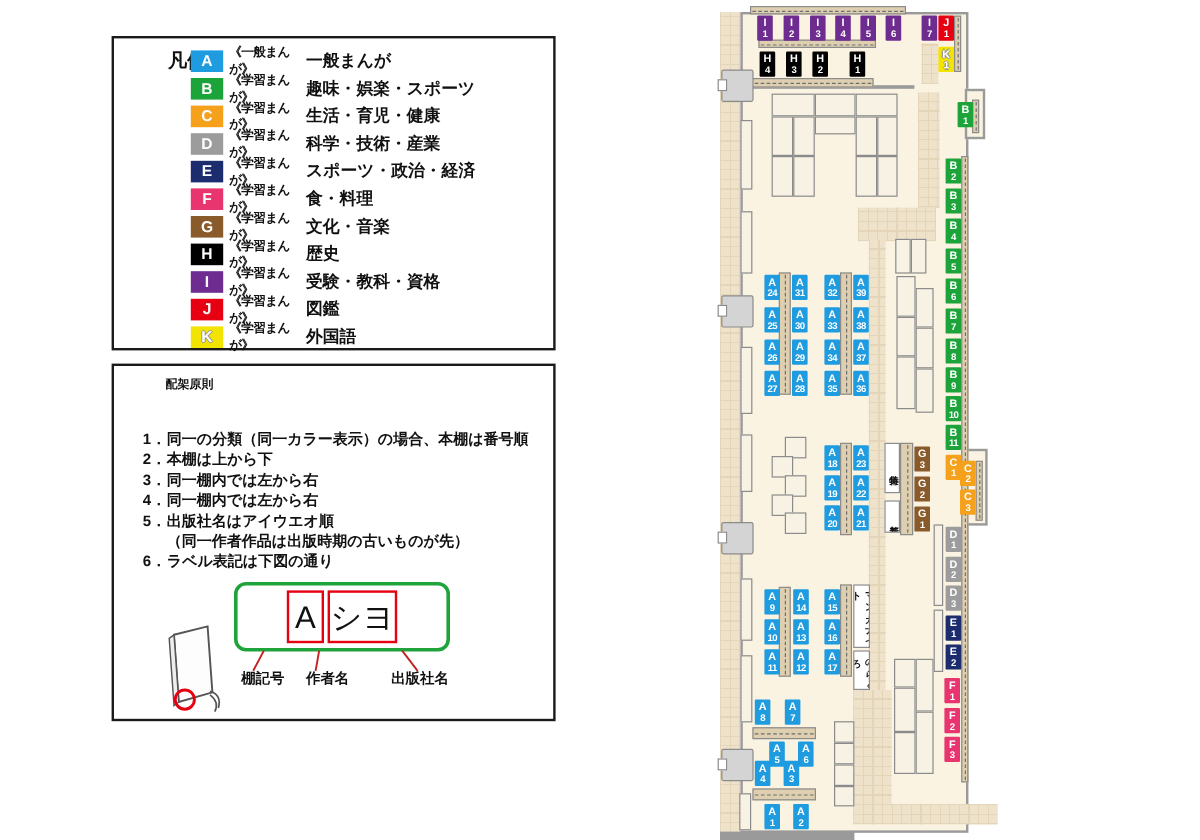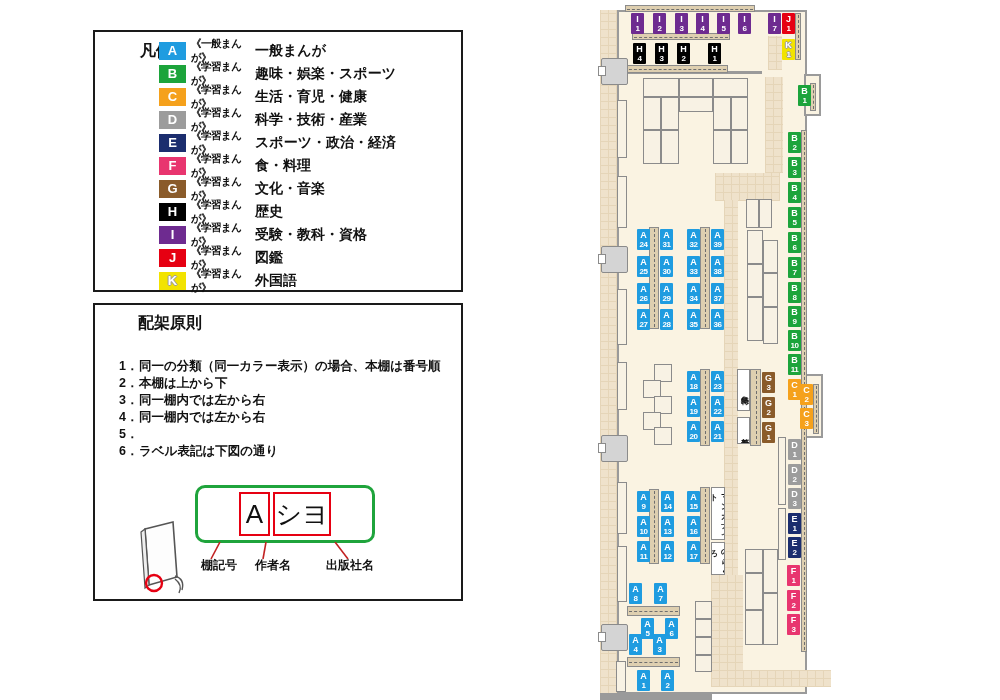--- a/index.html
+++ b/index.html
@@ -108,40 +108,41 @@
       </div>
       <div class="legend-row">
         <div class="legend-chip k-text" style="background: rgb(242, 227, 0);">K</div>
         <span class="legend-scope">《学習まんが》</span>
         <span class="legend-label">外国語</span>
       </div>
     </div>
 </div>
 
 <div class="panel" style="left:93px;top:303px;width:370px;height:298px;">
-  <div class="panel-title" style="left:11px;top:8px;font-size:16px;text-align:center;">配架原則</div>
+  <div class="panel-title" style="left:11px;top:8px;font-size:10px;text-align:center;">配架原則</div>
   <div class="pr-rules">
       <div class="pr-rule">
         <span class="pr-num">1．</span>
         <div class="pr-text">同一の分類（同一カラー表示）の場合、本棚は番号順</div>
       </div>
       <div class="pr-rule">
         <span class="pr-num">2．</span>
         <div class="pr-text">本棚は上から下</div>
       </div>
       <div class="pr-rule">
         <span class="pr-num">3．</span>
         <div class="pr-text">同一棚内では左から右</div>
       </div>
       <div class="pr-rule">
         <span class="pr-num">4．</span>
         <div class="pr-text">同一棚内では左から右</div>
       </div>
       <div class="pr-rule">
         <span class="pr-num">5．</span>
+        <div class="pr-text">出版社名はアイウエオ順<br><span>（同一作者作品は出版時期の古いものが先）</span></div>
       </div>
       <div class="pr-rule">
         <span class="pr-num">6．</span>
         <div class="pr-text">ラベル表記は下図の通り</div>
       </div>
     </div>
 
   <div class="diag-green">
     <div class="diag-box" style="width:31px;">
       <span>A</span>

